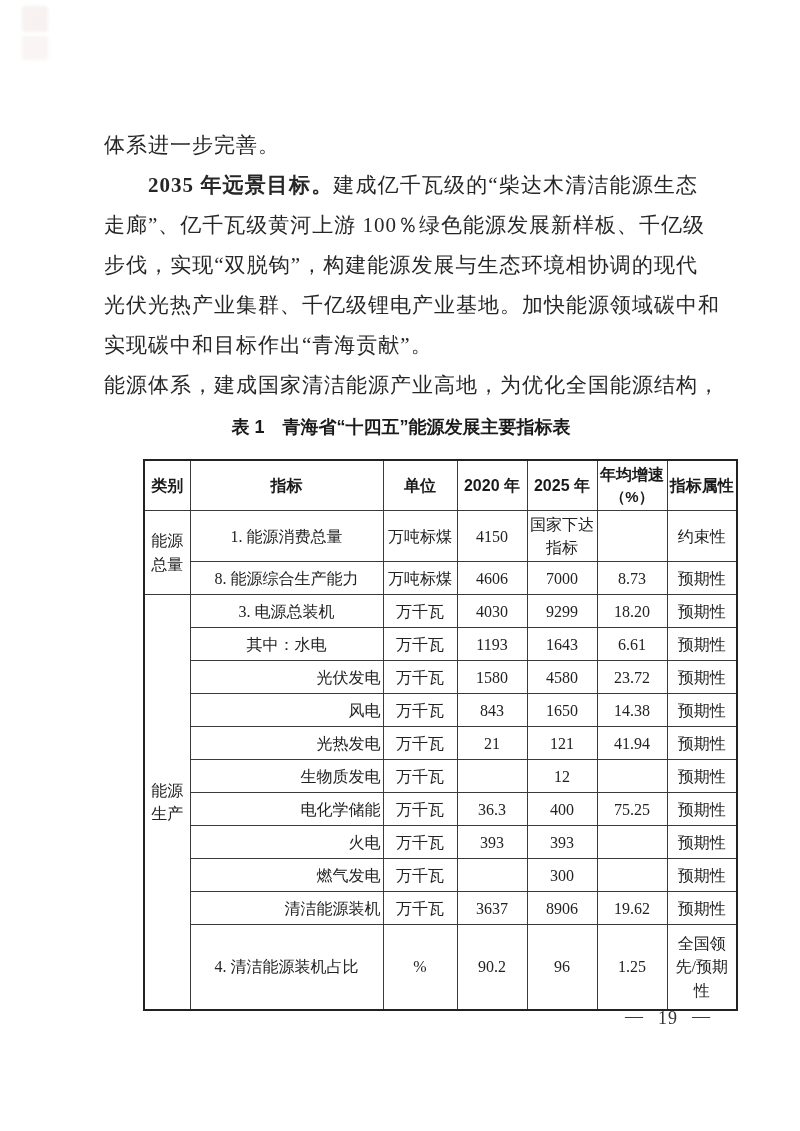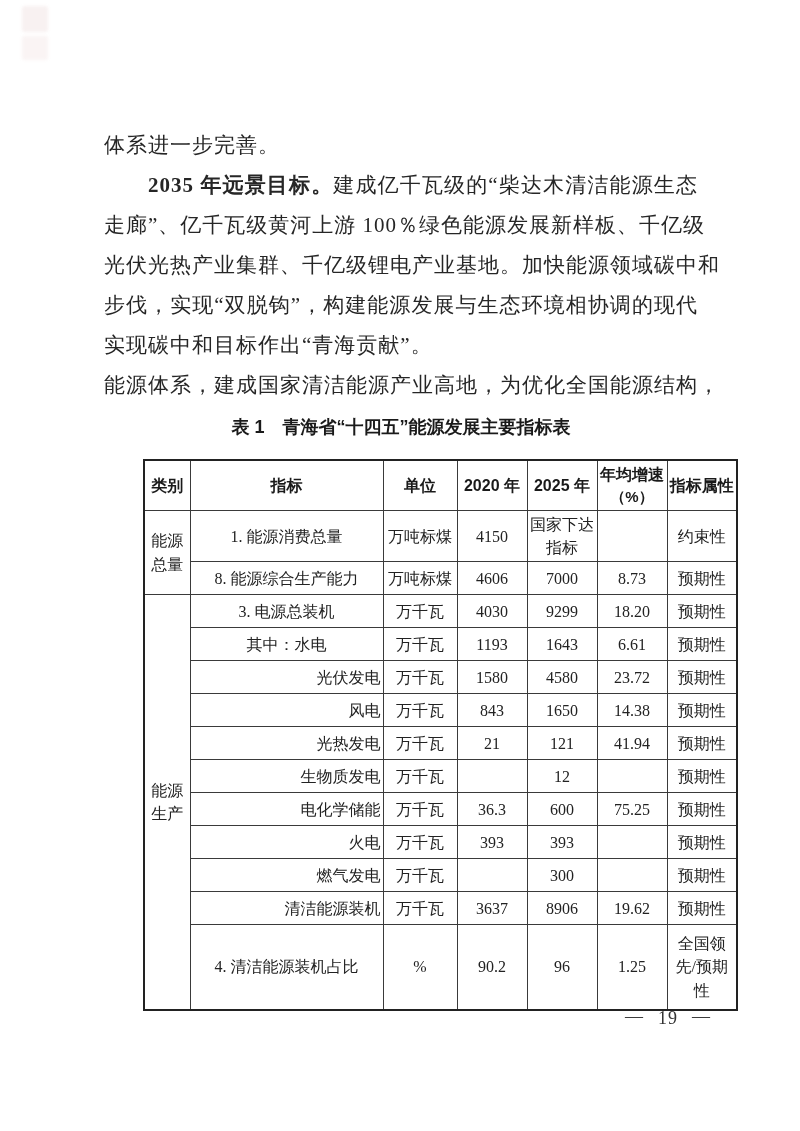--- a/index.html
+++ b/index.html
@@ -114,22 +114,22 @@
 
 <div class="page">
 
   <div class="artifact a1"></div>
   <div class="artifact a2"></div>
 
   <div class="bodytext" id="bodytext">
       <div class="bodyline short"><span>体系进一步完善。</span></div>
       <div class="bodyline indent"><b>2035 年远景目标。</b><span>建成亿千瓦级的“柴达木清洁能源生态</span></div>
       <div class="bodyline"><span>走廊”、亿千瓦级黄河上游 100％绿色能源发展新样板、千亿级</span></div>
+      <div class="bodyline"><span>步伐，实现“双脱钩”，构建能源发展与生态环境相协调的现代</span></div>
       <div class="bodyline"><span>光伏光热产业集群、千亿级锂电产业基地。加快能源领域碳中和</span></div>
-      <div class="bodyline"><span>步伐，实现“双脱钩”，构建能源发展与生态环境相协调的现代</span></div>
       <div class="bodyline short"><span>实现碳中和目标作出“青海贡献”。</span></div>
       <div class="bodyline"><span>能源体系，建成国家清洁能源产业高地，为优化全国能源结构，</span></div>
     </div>
 
   <div class="table-title">表 1　青海省“十四五”能源发展主要指标表</div>
 
   <div class="tbl-wrap">
     <table class="main" id="maintable">
       <colgroup>
         <col style="width:46px">
@@ -230,21 +230,21 @@
             <td>万千瓦</td>
             <td></td>
             <td>12</td>
             <td></td>
             <td>预期性</td>
           </tr>
           <tr class="row">
             <td class="ind deep">电化学储能</td>
             <td>万千瓦</td>
             <td>36.3</td>
-            <td>600</td>
+            <td>400</td>
             <td>75.25</td>
             <td>预期性</td>
           </tr>
           <tr class="row">
             <td class="ind deep">火电</td>
             <td>万千瓦</td>
             <td>393</td>
             <td>393</td>
             <td></td>
             <td>预期性</td>

